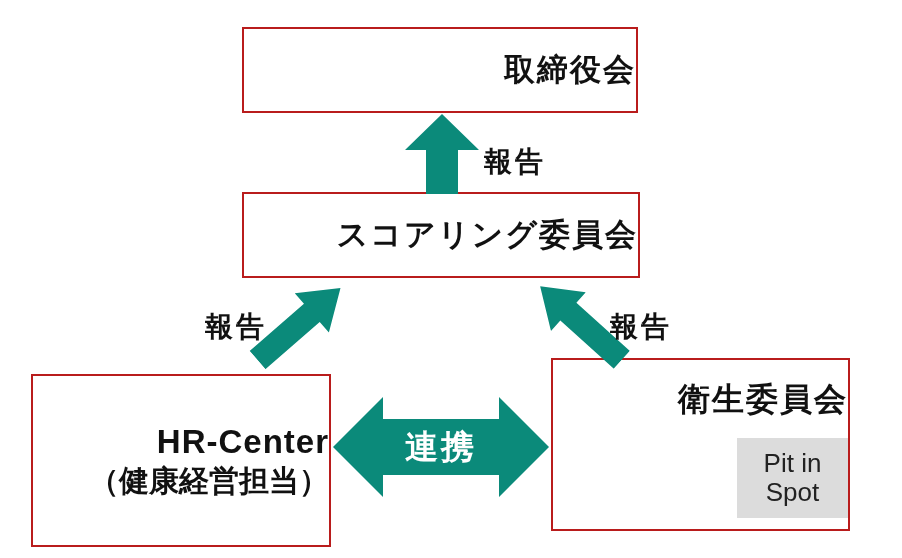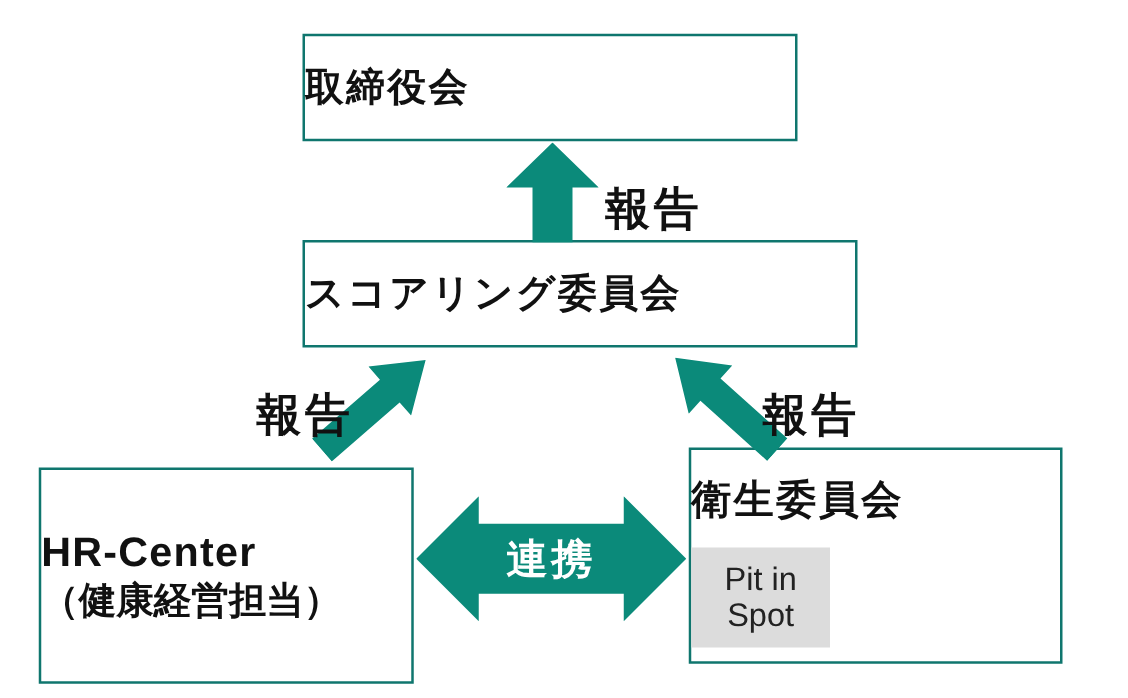--- a/index.html
+++ b/index.html
@@ -11,37 +11,37 @@
   .canvas {
     position: relative;
     width: 902px;
     height: 558px;
     background: #ffffff;
     overflow: hidden;
   }
   .node {
     position: absolute;
     background: #ffffff;
-    border: 2px solid #0f766e;
+    border: 2px solid #b91c1c;
     box-sizing: border-box;
     display: flex;
     flex-direction: column;
-    align-items: flex-start;
+    align-items: flex-end;
     justify-content: center;
     color: #111111;
   }
   .node-title {
     font-weight: bold;
     letter-spacing: 2px;
     color: #111111;
     text-align: center;
   }
   .board-box, .scoring-box { font-size: 31px; }
   .board-box   { left: 242px; top: 27px;  width: 396px; height: 86px; }
-  .scoring-box { left: 242px; top: 192px; width: 444px; height: 86px; }
+  .scoring-box { left: 242px; top: 192px; width: 398px; height: 86px; }
   .hr-box      { left: 31px;  top: 358px; width: 300px; height: 173px; margin-top: 16px; }
   .hr-line1 { font-size: 33px; font-weight: bold; letter-spacing: 1px; line-height: 1.2; }
   .hr-line2 { font-size: 30px; font-weight: bold; letter-spacing: 0px; line-height: 1.25; }
   .hygiene-box { left: 551px; top: 358px; width: 299px; height: 173px; justify-content: flex-start; }
   .hygiene-title { margin-top: 18px; font-size: 32px; }
   .subbox-row {
     display: flex;
     gap: 22px;
     margin-top: 16px;
   }
@@ -53,21 +53,21 @@
     flex-direction: column;
     align-items: center;
     justify-content: center;
     font-size: 26px;
     line-height: 1.12;
     color: #222222;
     text-align: center;
   }
   .edge-label {
     position: absolute;
-    font-size: 36px;
+    font-size: 28px;
     font-weight: bold;
     letter-spacing: 3px;
     color: #111111;
     white-space: nowrap;
   }
   .label-report-top   { left: 484px; top: 143px; }
   .label-report-left  { left: 205px; top: 308px; }
   .label-report-right { left: 610px; top: 308px; }
   .arrow-svg { position: absolute; display: block; }
   .arrow-up       { left: 405px; top: 114px; }

